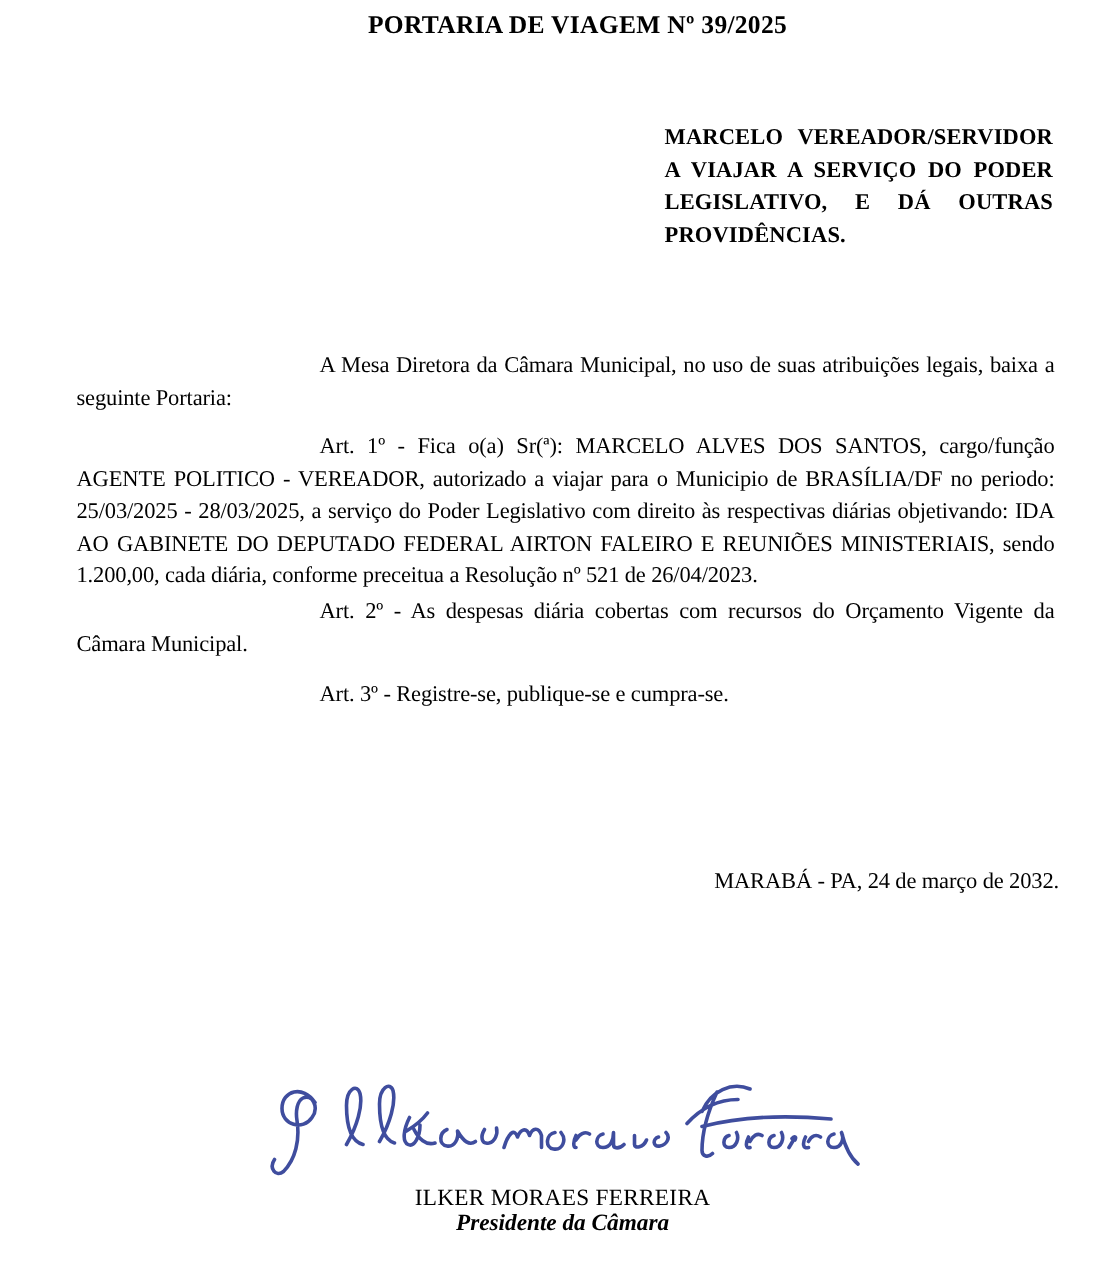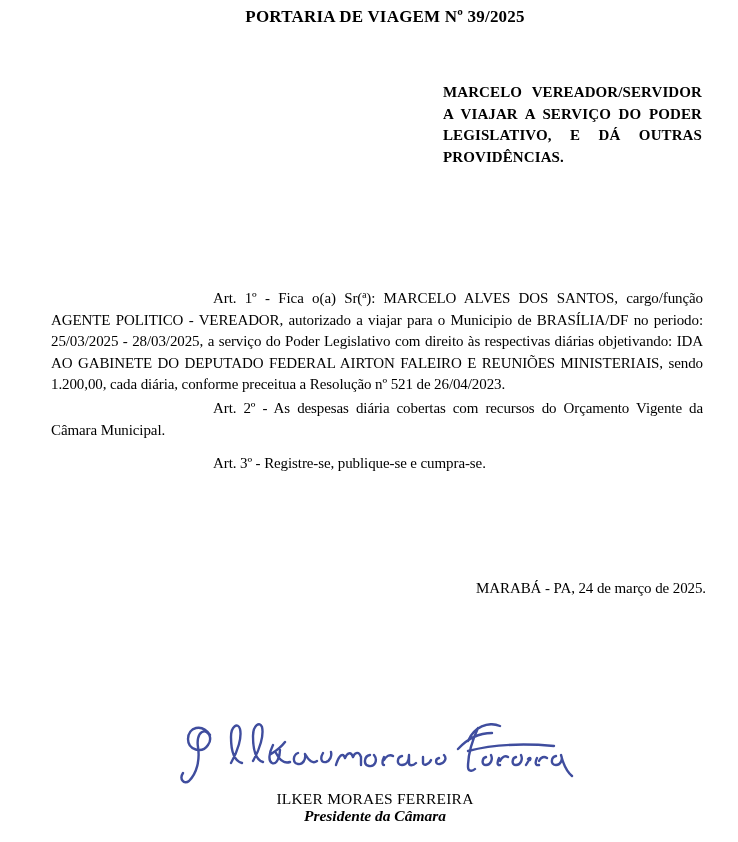--- a/index.html
+++ b/index.html
@@ -97,28 +97,29 @@
 </style>
 </head>
 <body>
 
 <div class="page">
 
   <h1 class="doc-title">PORTARIA DE VIAGEM Nº 39/2025</h1>
 
   <p class="epigraph">MARCELO VEREADOR/SERVIDOR A VIAJAR A SERVIÇO DO PODER LEGISLATIVO, E DÁ OUTRAS PROVIDÊNCIAS.</p>
 
+  <p class="body-par par-preamble">A Mesa Diretora da Câmara Municipal, no uso de suas atribuições legais, baixa a seguinte Portaria:</p>
 
   <p class="body-par par-art1">Art. 1º - Fica o(a) Sr(ª): MARCELO ALVES DOS SANTOS, cargo/função AGENTE POLITICO - VEREADOR, autorizado a viajar para o Municipio de BRASÍLIA/DF no periodo: 25/03/2025 - 28/03/2025, a serviço do Poder Legislativo com direito às respectivas diárias objetivando: IDA AO GABINETE DO DEPUTADO FEDERAL AIRTON FALEIRO E REUNIÕES MINISTERIAIS, sendo 1.200,00, cada diária, conforme preceitua a Resolução nº 521 de 26/04/2023.</p>
 
   <p class="body-par par-art2">Art. 2º - As despesas diária cobertas com recursos do Orçamento Vigente da Câmara Municipal.</p>
 
   <p class="body-par par-art3">Art. 3º - Registre-se, publique-se e cumpra-se.</p>
 
-  <p class="dateline">MARABÁ - PA, 24 de março de 2025.</p>
+  <p class="dateline">MARABÁ - PA, 24 de março de 2032.</p>
 
   <svg class="signature-svg" viewBox="0 0 400 80" xmlns="http://www.w3.org/2000/svg" aria-hidden="true">
     <g fill="none" stroke-width="2.4" stroke-linecap="round" stroke-linejoin="round" opacity="0.92" stroke="#2f3e96">
 
       <path d="M34,22 C26,10 12,14 12,26 C12,37 26,41 32,32 C37,25 32,16 26,19 C22,21 21,28 22,34 C24,47 21,60 13,68 C8,72 3,66 7,60"></path>
 
       <path d="M55,50 C62,38 66,24 64,16 C62,9 55,13 55,24 C55,38 58,48 66,50 M77,48 C84,36 88,22 86,14 C84,8 77,12 77,23 C77,37 80,47 87,49 M97,32 C93,40 92,48 96,50 C100,52 104,45 104,37 M95,41 C100,38 106,33 109,29 M100,40 C103,46 108,51 114,49"></path>
 
       <path d="M122,40 C117,42 116,50 122,51 C127,52 130,46 129,41 C133,48 137,51 141,48 M147,40 C144,45 145,50 150,49 C154,48 156,43 155,39"></path>
 

